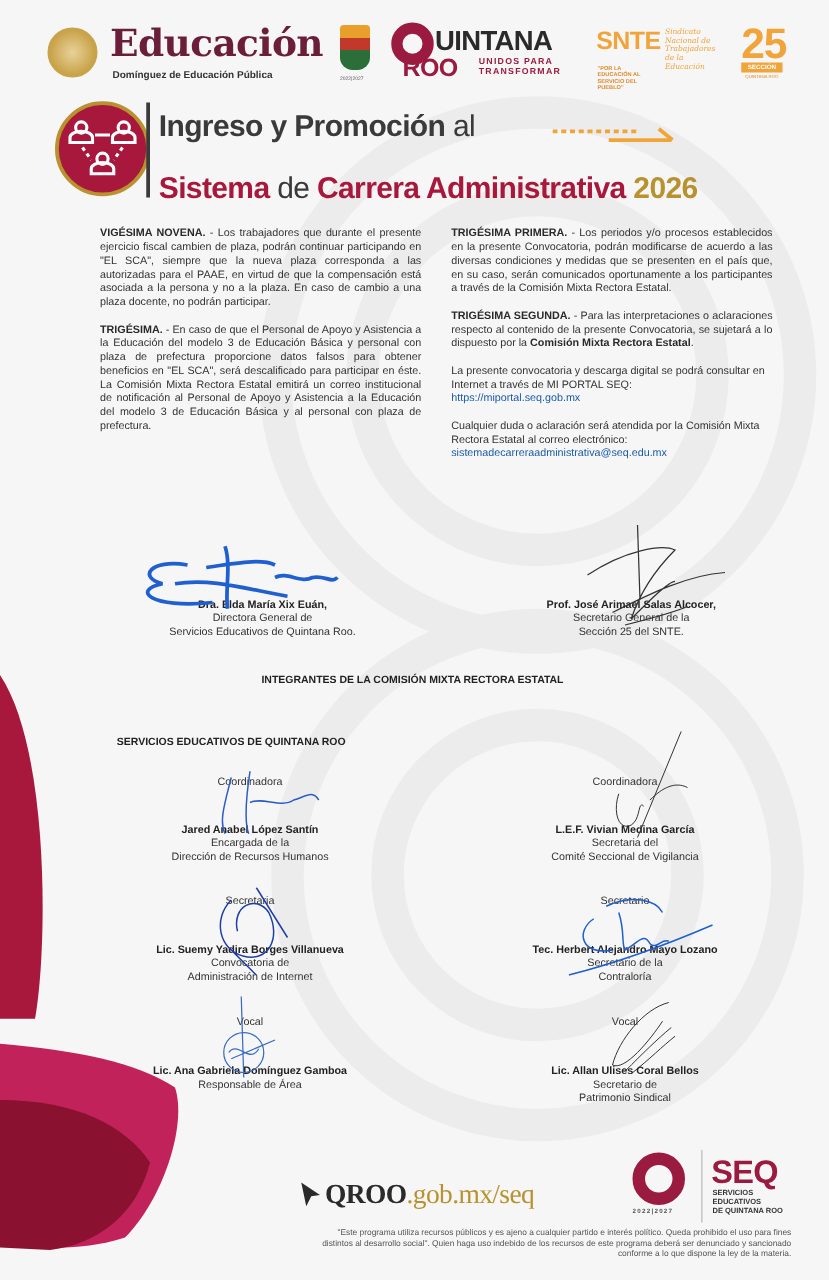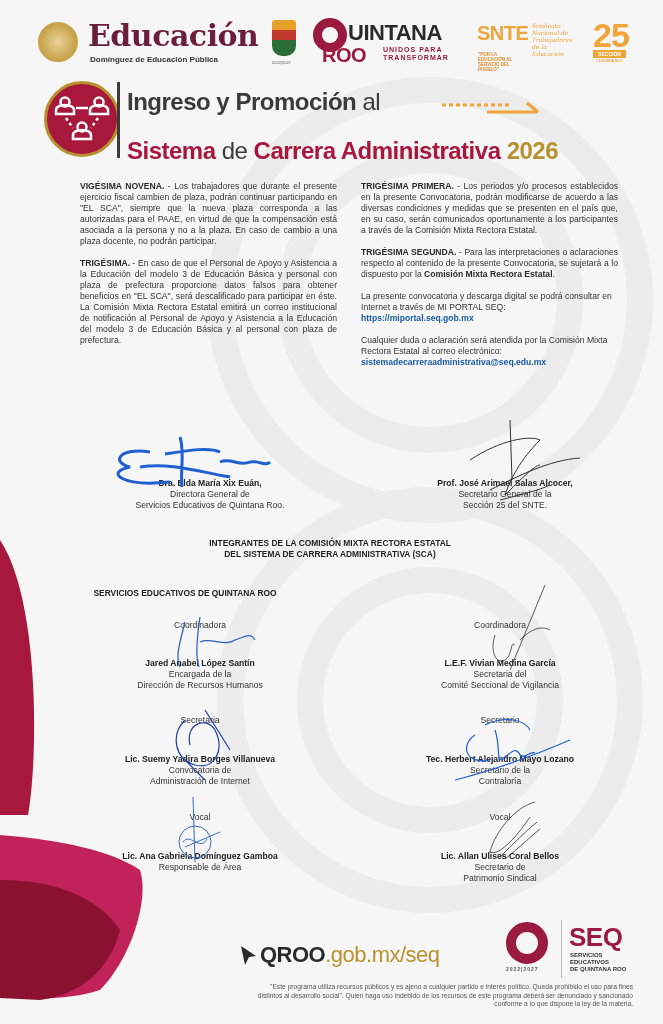--- a/index.html
+++ b/index.html
@@ -30,21 +30,21 @@
   .crimson { color:#a8173c; }
   .gold { color:#b8922e; }
   .dark { color:#3a3a3a; }
   .dashes { position:absolute; left:442px; top:99px; }
 
   .col { position:absolute; font-size:8.6px; line-height:11px; color:#333; text-align:justify; }
   .col p { margin:0 0 11px 0; }
   .col-left { left:80px; top:181px; width:257px; }
   .col-right { left:361px; top:181px; width:257px; }
   .lbl { font-weight:bold; color:#2a2a2a; }
-  .link { color:#1a5ba6; font-weight:bold; }
+  .link { color:#1a5ba6; font-weight:normal; }
 
   .sig { position:absolute; text-align:center; font-size:8.6px; line-height:11px; color:#333; }
   .sig .name { font-weight:bold; color:#222; }
   .sig .svg-sig { position:absolute; pointer-events:none; }
   .heading { position:absolute; text-align:center; font-weight:bold; font-size:8.4px; line-height:11px; color:#222; }
 
   .footer-url { position:absolute; left:240px; top:942px; font-size:22px; letter-spacing:-0.5px; }
   .footer-url .q { font-weight:bold; color:#2a2a2a; }
   .footer-url .r { color:#b8922e; }
   .cursor { position:absolute; left:240px; top:945px; }
@@ -142,21 +142,20 @@
   <svg class="svg-sig" style="left:70px;top:-58px" width="140" height="90" viewBox="0 0 140 90">
     <path d="M60,0 L62,60 M20,40 C50,20 80,15 90,20 C70,40 60,60 55,75 C70,60 85,45 90,45 M40,70 C70,55 100,40 130,38 M50,80 C70,75 90,70 100,65" stroke="#333" stroke-width="1" fill="none"></path>
   </svg>
   <div class="name">Prof. José Arimael Salas Alcocer,</div>
   <div>Secretario General de la</div>
   <div>Sección 25 del SNTE.</div>
 </div>
 
 <div class="heading" style="left:150px;top:538px;width:360px;">
   <div>INTEGRANTES DE LA COMISIÓN MIXTA RECTORA ESTATAL</div>
-  <div>DEL SISTEMA DE CARRERA ADMINISTRATIVA (SCA)</div>
 </div>
 
 <div class="heading" style="left:80px;top:588px;width:210px;">SERVICIOS EDUCATIVOS DE QUINTANA ROO</div>
 <div class="heading" style="left:375px;top:581px;width:250px;">
 </div>
 
 <div class="sig" style="left:85px;top:620px;width:230px;">
   <svg class="svg-sig" style="left:70px;top:-8px" width="110" height="60" viewBox="0 0 110 60">
     <path d="M30,10 C25,30 20,45 25,55 M45,5 C42,25 40,45 44,55 M45,30 C55,25 70,35 80,28 C90,25 95,20 100,28" stroke="#2a5cc4" stroke-width="1.2" fill="none"></path>
   </svg>
@@ -218,21 +217,21 @@
   <div>Vocal</div>
   <div style="height:28px"></div>
   <div class="name">Lic. Allan Ulises Coral Bellos</div>
   <div>Secretario de</div>
   <div>Patrimonio Sindical</div>
 </div>
 
 <svg class="cursor" width="18" height="22" viewBox="0 0 18 22">
   <path d="M1,1 L16,11 L9,12 L5,20 Z" fill="#2a2a2a"></path>
 </svg>
-<div class="footer-url" style="left:260px;"><span class="q">QROO</span><span class="r">.gob.mx/seq</span></div>
+<div class="footer-url" style="left:260px;font-family:Liberation Serif, serif;"><span class="q">QROO</span><span class="r">.gob.mx/seq</span></div>
 <div class="seq-q"></div>
 <div class="seq-years">2022|2027</div>
 <div class="seq-sep"></div>
 <div class="seq-word">SEQ</div>
 <div class="seq-desc">
   <div>SERVICIOS</div>
   <div>EDUCATIVOS</div>
   <div>DE QUINTANA ROO</div>
 </div>
 <div class="disclaimer">"Este programa utiliza recursos públicos y es ajeno a cualquier partido e interés político. Queda prohibido el uso para fines distintos al desarrollo social". Quien haga uso indebido de los recursos de este programa deberá ser denunciado y sancionado conforme a lo que dispone la ley de la materia.</div>

